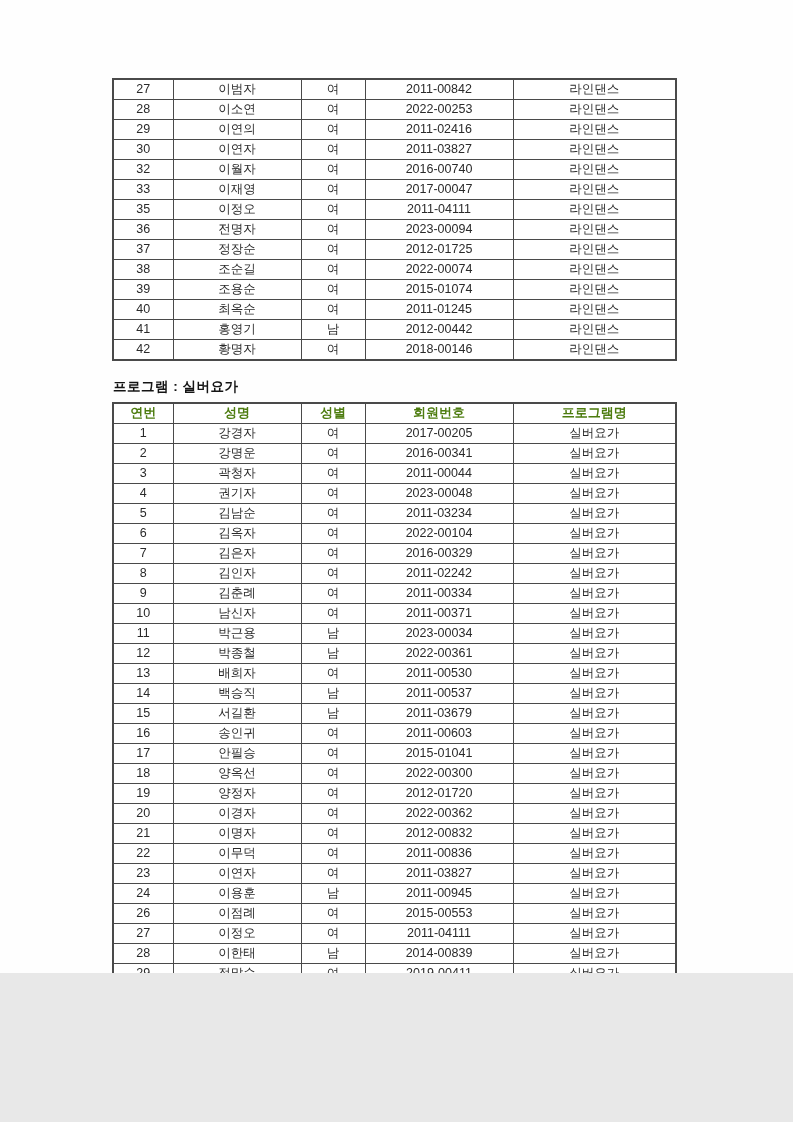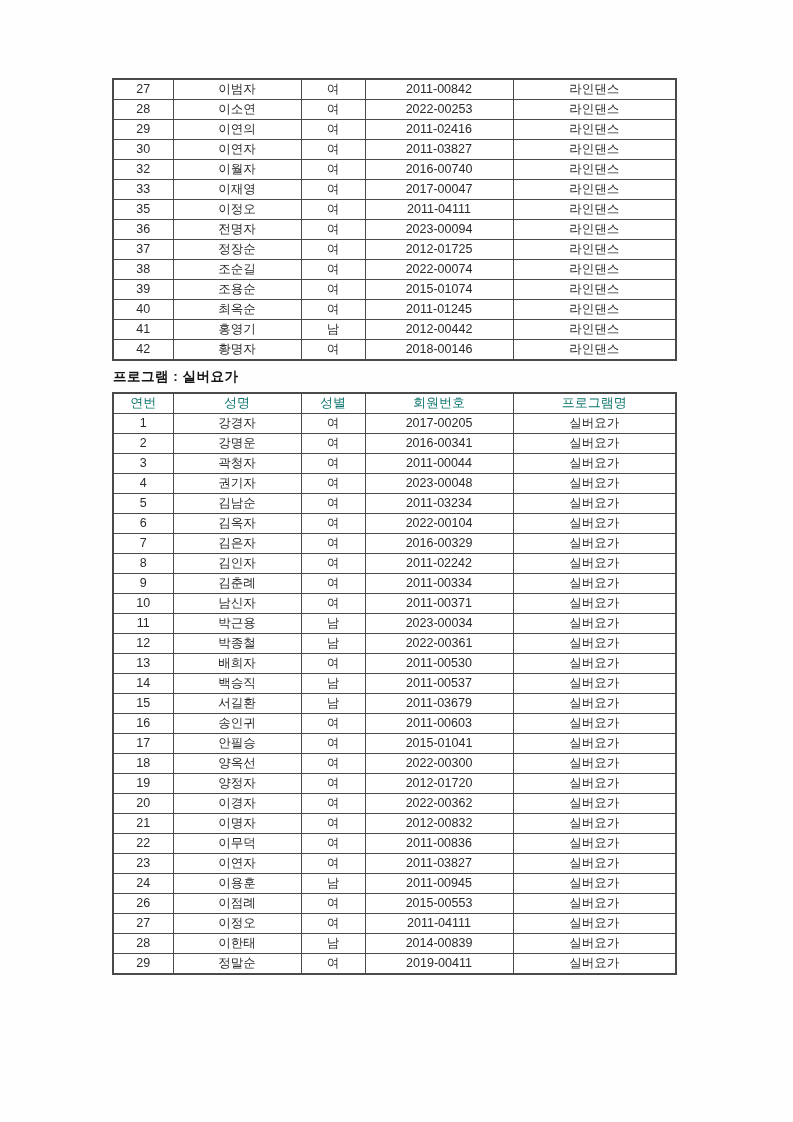--- a/index.html
+++ b/index.html
@@ -4,21 +4,21 @@
 <style>
   html, body {
     margin: 0;
     padding: 0;
     background: #e8e8e8;
     font-family: "Liberation Sans", "DejaVu Sans", sans-serif;
   }
   .sheet {
     position: relative;
     width: 793px;
-    height: 1122px;
+    height: 973px;
     margin: 0 auto;
     background: #fefefe;
     color: #222;
     overflow: hidden;
   }
   .roster-table {
     border-collapse: collapse;
     table-layout: fixed;
     margin-left: 112px;
     background: #fff;
@@ -34,34 +34,34 @@
     padding: 0 2px;
     text-align: center;
     vertical-align: middle;
     font-size: 12.5px;
     line-height: 1.1;
     white-space: nowrap;
     overflow: hidden;
     color: #2a2a2a;
   }
   .roster-table th {
-    font-weight: normal;
+    font-weight: bold;
     font-size: 13px;
-    color: #0f766e;
+    color: #4d7c0f;
   }
   .col-no   { width: 60px;  }
   .col-name { width: 128px; }
   .col-sex  { width: 64px;  }
   .col-id   { width: 148px; }
   .col-prog { width: 163px; }
 
   #table1 { margin-top: 78px; }
 
   .section-heading {
-    margin: 7px 0 6px 113px;
+    margin: 17px 0 6px 113px;
     font-size: 13.5px;
     font-weight: bold;
     color: #141414;
     letter-spacing: 0.5px;
   }
 </style>
 </head>
 <body>
 
 <div class="sheet">

